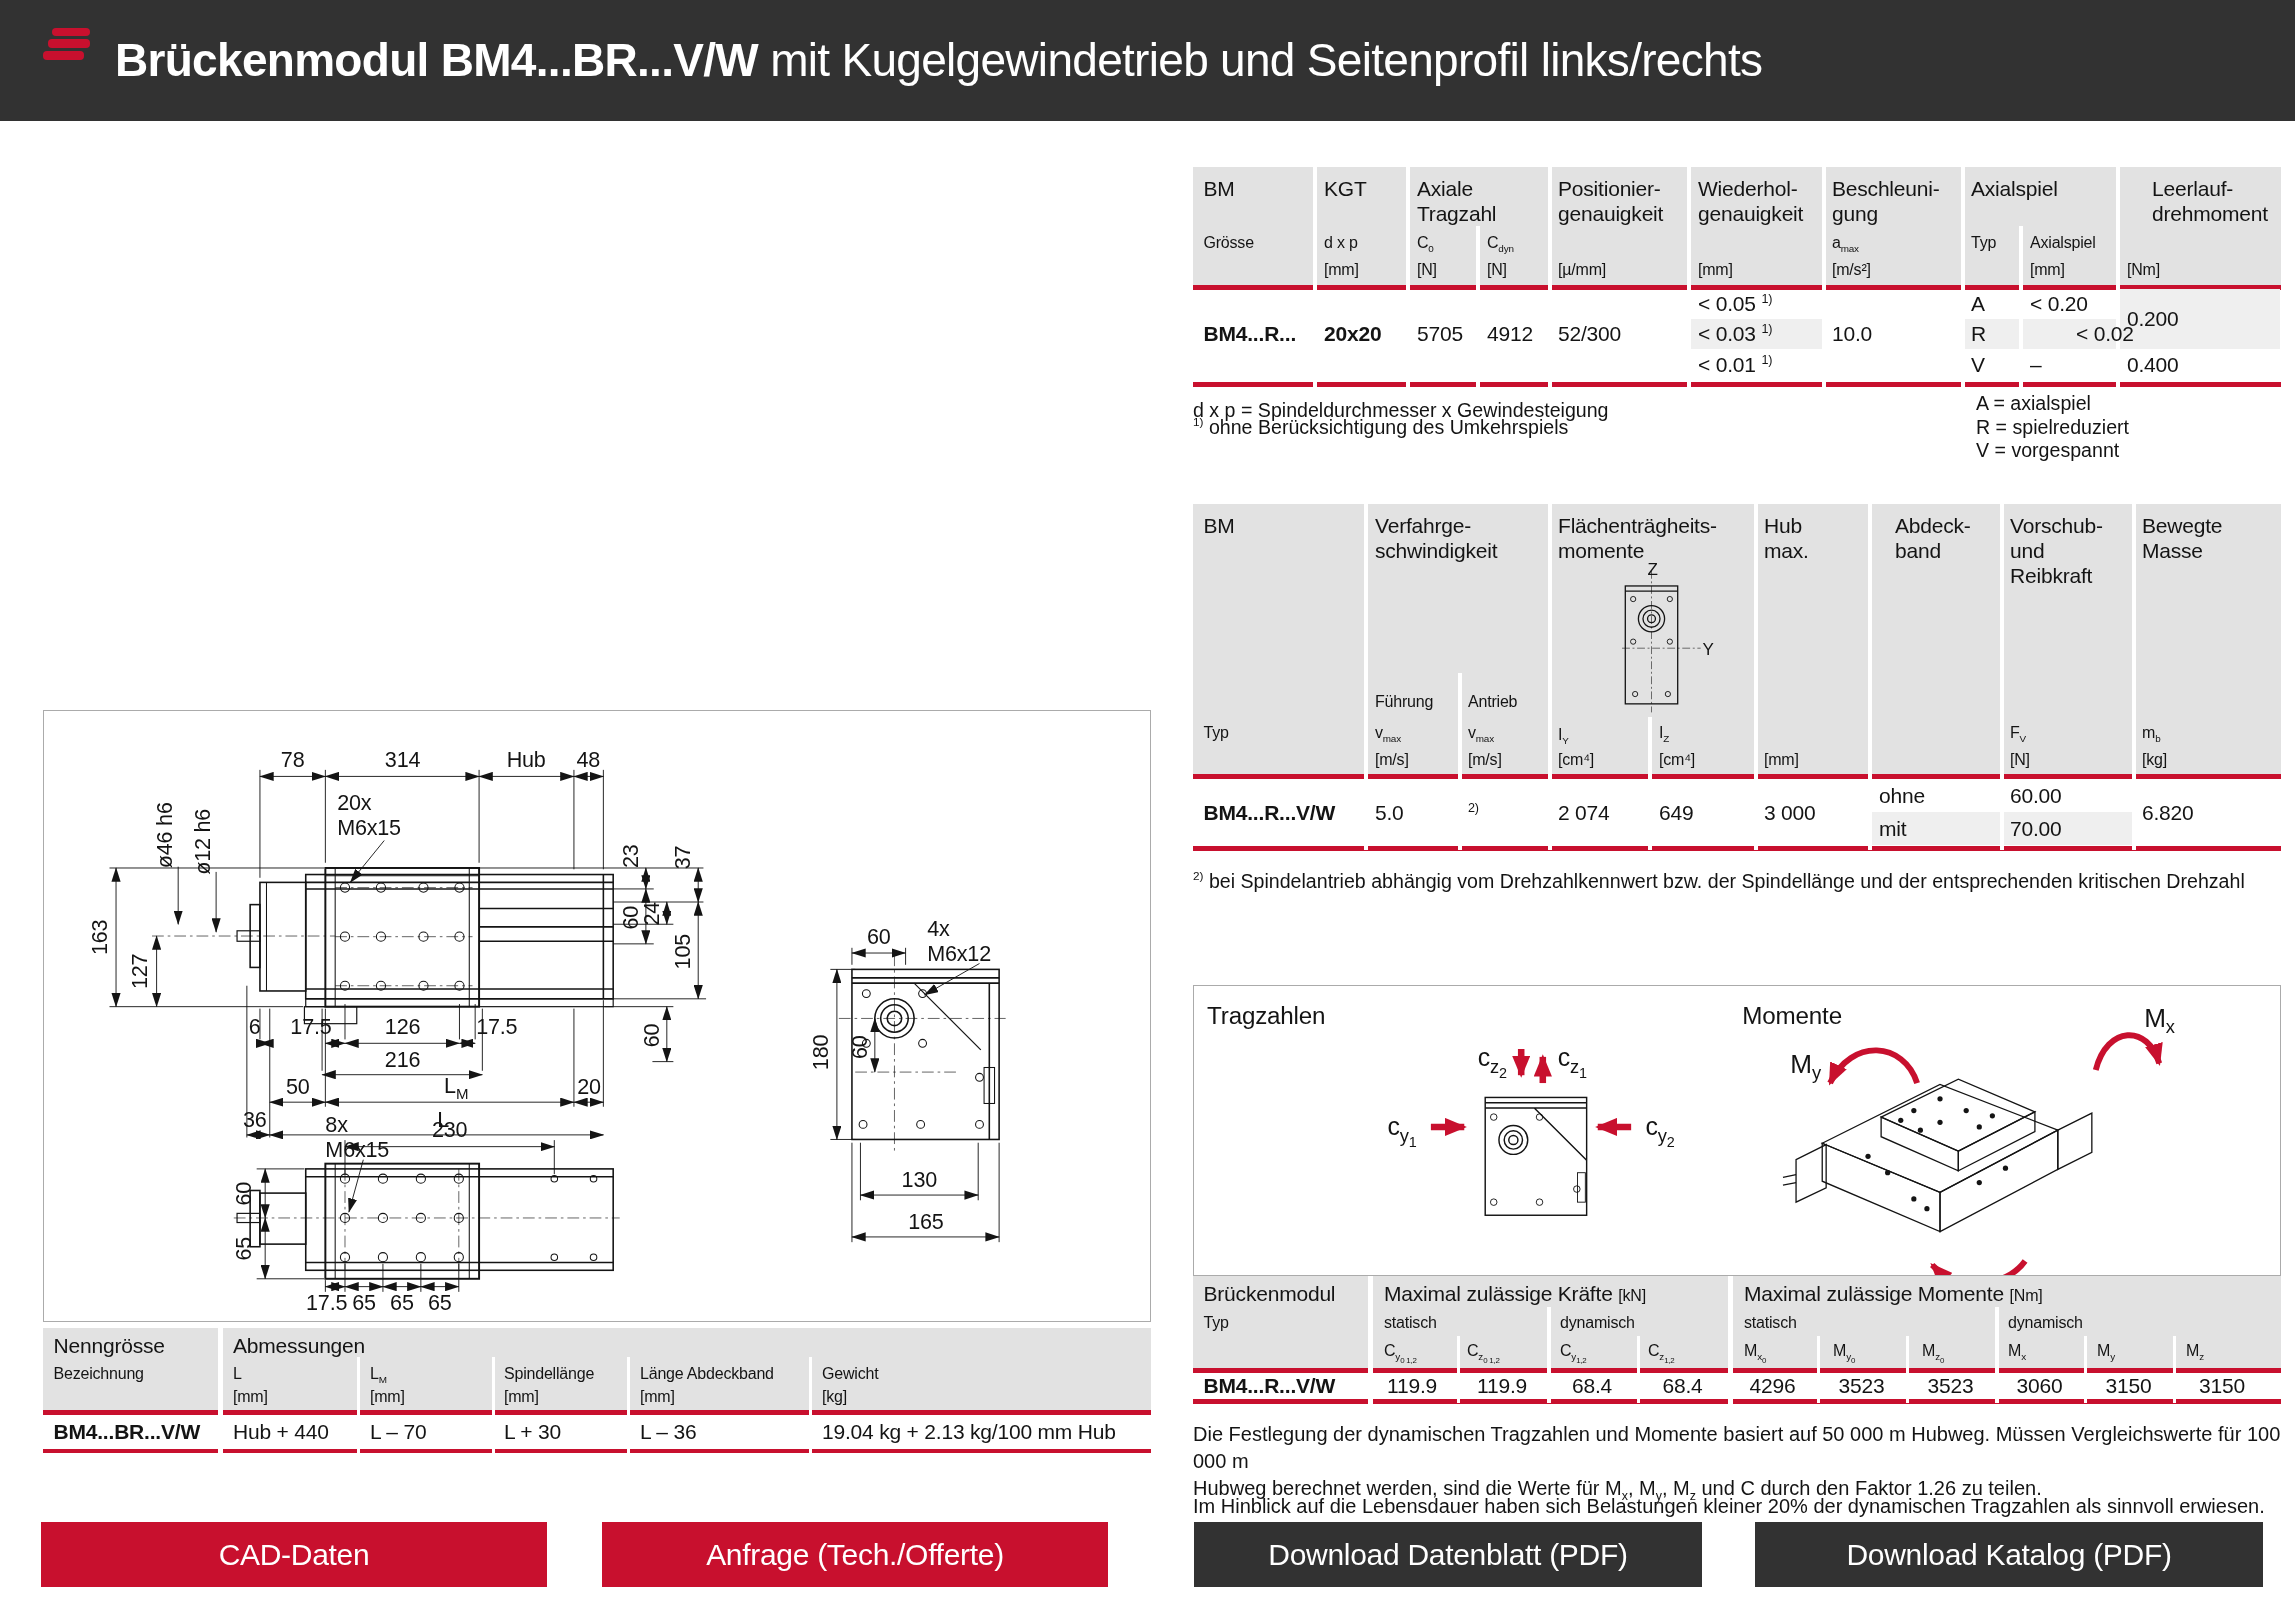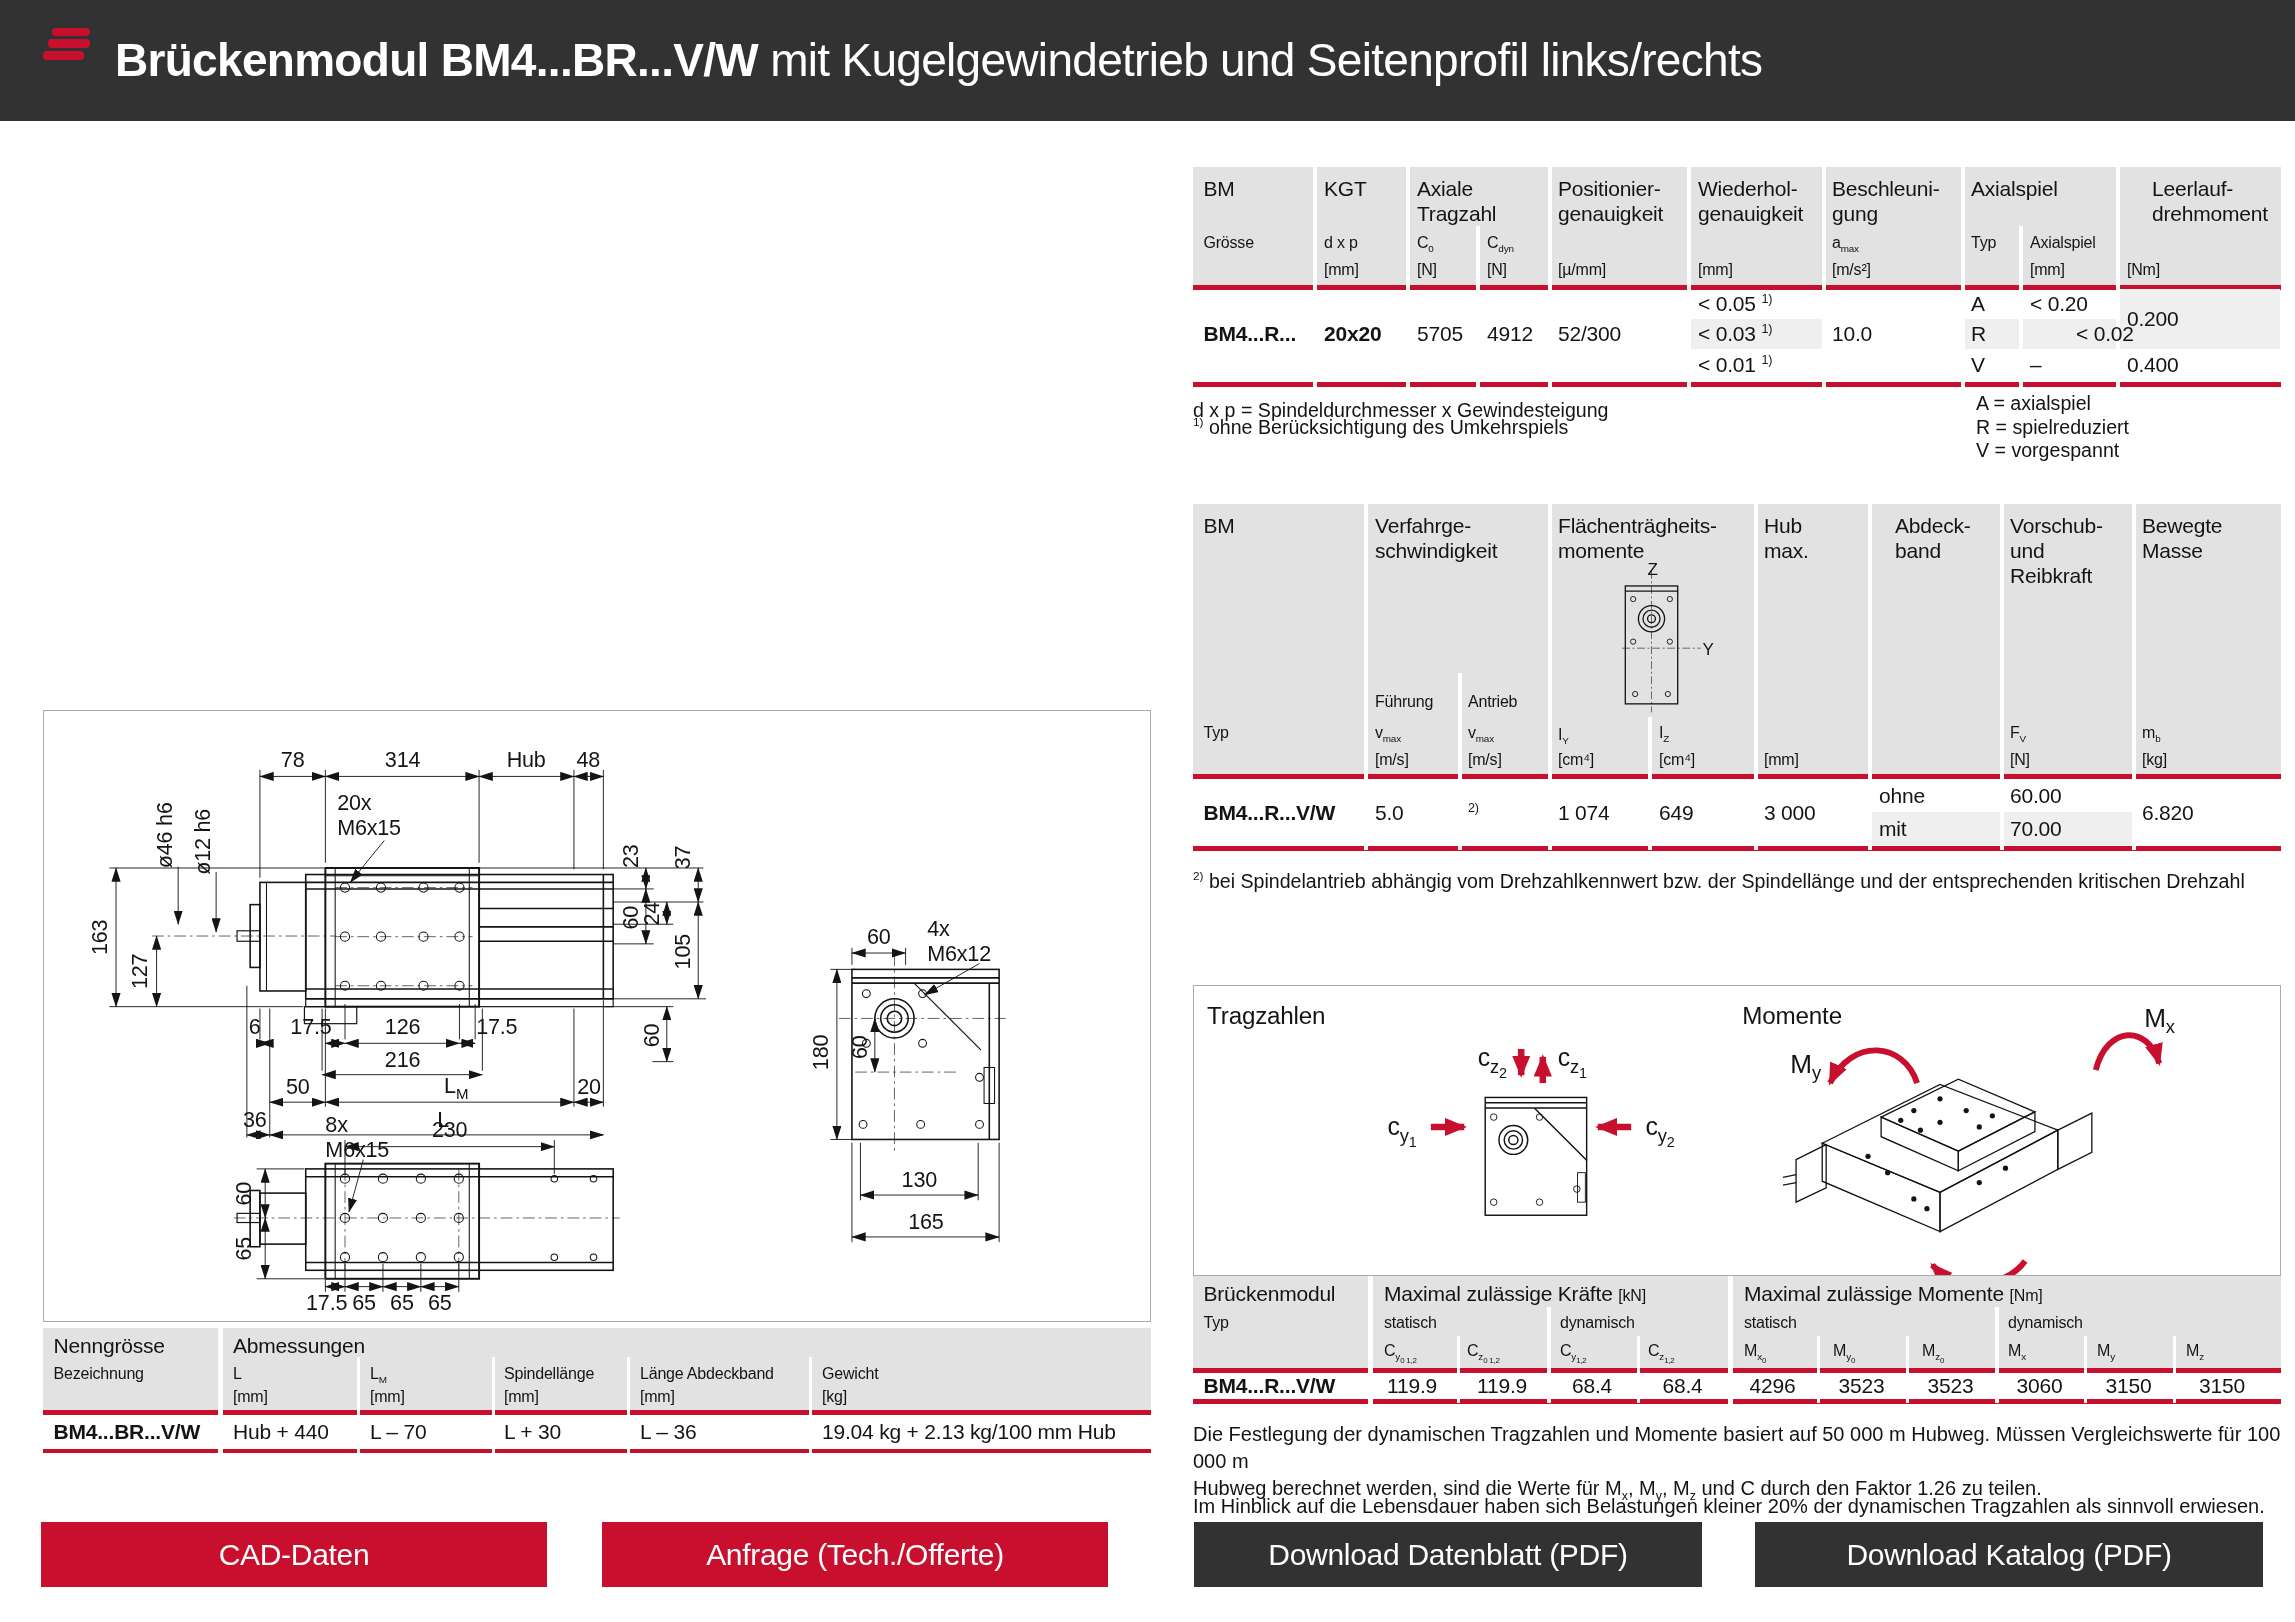--- a/index.html
+++ b/index.html
@@ -416,21 +416,21 @@
   <div class="lbl sm" style="left:182px;top:243px;">[m/s]</div>
   <div class="lbl sm" style="left:275px;top:243px;">[m/s]</div>
   <div class="lbl sm" style="left:365px;top:243px;">[cm⁴]</div>
   <div class="lbl sm" style="left:466px;top:243px;">[cm⁴]</div>
   <div class="lbl sm" style="left:571px;top:243px;">[mm]</div>
   <div class="lbl sm" style="left:817px;top:243px;">[N]</div>
   <div class="lbl sm" style="left:949px;top:243px;">[kg]</div>
   <div class="val bold" style="left:10.5px;top:275px;line-height:67px;">BM4...R...V/W</div>
   <div class="val" style="left:182px;top:275px;line-height:67px;">5.0</div>
   <div class="val" style="left:275px;top:275px;line-height:67px;"><sup>2)</sup></div>
-  <div class="val" style="left:365px;top:275px;line-height:67px;">1 074</div>
+  <div class="val" style="left:365px;top:275px;line-height:67px;">2 074</div>
   <div class="val" style="left:466px;top:275px;line-height:67px;">649</div>
   <div class="val" style="left:571px;top:275px;line-height:67px;">3 000</div>
   <div class="val" style="left:686px;top:275px;line-height:33px;">ohne</div>
   <div class="val" style="left:686px;top:308px;line-height:33px;">mit</div>
   <div class="val" style="left:817px;top:275px;line-height:33px;">60.00</div>
   <div class="val" style="left:817px;top:308px;line-height:33px;">70.00</div>
   <div class="val" style="left:949px;top:275px;line-height:67px;">6.820</div>
 </div>
 
 <div class="fn" style="left:1193px;top:870px;"><sup>2)</sup> <span>bei Spindelantrieb abhängig vom Drehzahlkennwert bzw. der Spindellänge und der entsprechenden kritischen Drehzahl</span></div>

